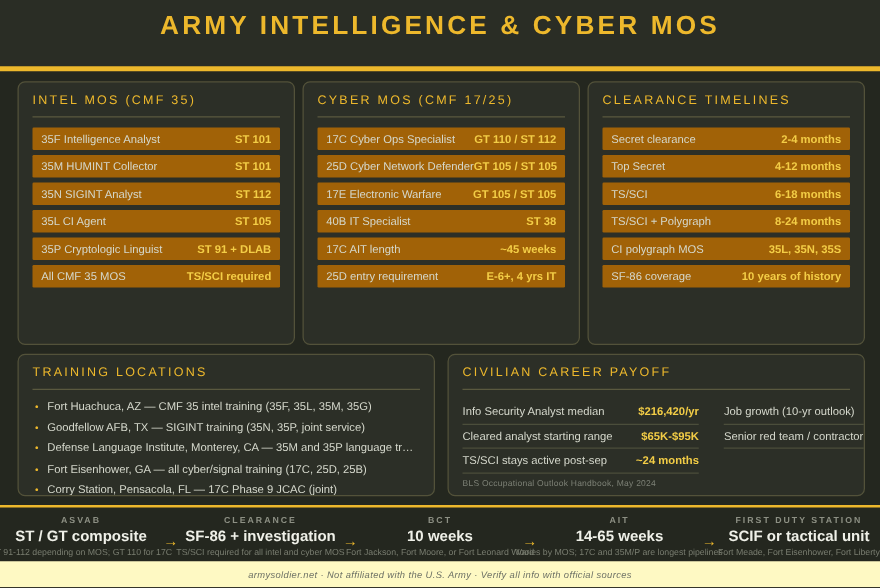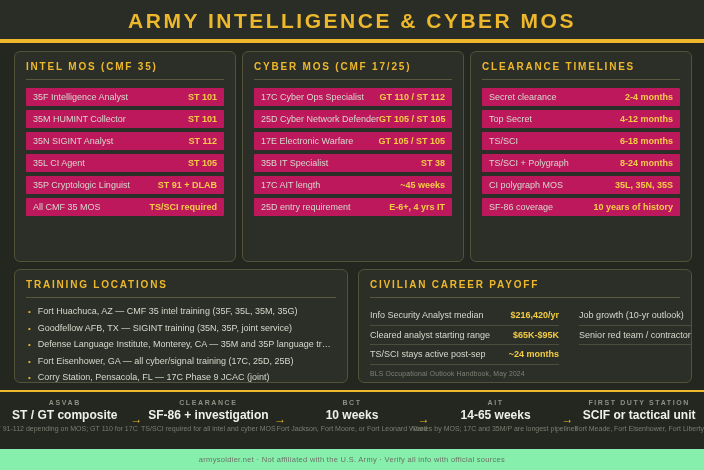--- a/index.html
+++ b/index.html
@@ -10,46 +10,46 @@
   }
   *{margin:0;padding:0;box-sizing:border-box;}
   html,body{background:#111;}
   .page{
     width:704px;height:470px;position:relative;overflow:hidden;
     background:var(--background);
     font-family:"Liberation Sans",sans-serif;
     color:#d5d8cc;
   }
   
-  .header{background:#2a2d25;text-align:center;padding-top:9px;height:39px;}
+  .header{background:#2a2d25;text-align:center;padding-top:9px;height:53px;}
   .page-title{
     color:var(--accent);font-size:21px;font-weight:700;letter-spacing:2.5px;
     text-transform:uppercase;white-space:nowrap;
   }
   .subtitle{color:#b9bdb0;font-size:8.5px;margin-top:4px;letter-spacing:.2px;}
   .divider{height:4px;background:var(--accent);}
   .divider-thin{height:2px;}
 
   
   .grid-top{display:grid;grid-template-columns:1fr 1fr 1fr;gap:6px;padding:8px 12px 0 14px;}
   .grid-bottom{display:grid;grid-template-columns:334px 1fr;gap:10px;padding:7px 12px 0 14px;}
   .panel{
     background:var(--panel);border:1px solid #53523a;border-radius:6px;
     padding:9px 11px;overflow:hidden;position:relative;
   }
   .panel-top{height:211px;}
   .panel-bottom{height:114px;}
   .panel-title{
-    color:var(--accent);font-size:10px;font-weight:700;letter-spacing:1.8px;
+    color:var(--accent);font-size:10px;font-weight:400;letter-spacing:1.8px;
     text-transform:uppercase;border-bottom:1px solid #5a593f;
     padding-bottom:7px;margin-bottom:8px;white-space:nowrap;
   }
   .row{
     display:flex;justify-content:space-between;align-items:center;
-    background:#be185d;height:18px;padding:0 7px;margin-bottom:4px;
+    background:#a16207;height:18px;padding:0 7px;margin-bottom:4px;
     font-size:9px;border-radius:1px;
   }
   .row-label{color:#d5d8cc;white-space:nowrap;}
   .row-value{color:var(--value-yellow);font-weight:700;white-space:nowrap;}
 
   
   .bullet-list{list-style:none;}
   .bullet-item{display:flex;align-items:baseline;font-size:9px;color:#d5d8cc;margin-bottom:6.5px;white-space:nowrap;}
   .bullet{color:var(--accent);margin:0 7px 0 2px;font-size:8px;}
 
@@ -73,22 +73,22 @@
   }
   .step-value{color:#eff0e8;font-size:12px;font-weight:700;margin-top:2px;white-space:nowrap;}
   .step-caption{color:#797d70;font-size:7px;margin-top:3px;white-space:nowrap;}
   .arrow{
     flex:0 0 18px;text-align:center;color:var(--accent);
     font-size:12px;font-weight:700;padding-top:13px;
   }
 
   
   .footer{
-    position:absolute;left:0;right:0;bottom:0;height:21px;background:#86efac;
-    display:flex;align-items:center;justify-content:center;
+    position:absolute;left:0;right:0;bottom:0;height:21px;background:#fef9c3;
+    display:flex;align-items:center;justify-content:center;font-style:italic;
   }
   .footer-text{color:#6d7165;font-size:7.5px;letter-spacing:.3px;}
 </style>
 </head>
 <body>
 
 <div class="page">
 
   <header class="header">
     <h1 class="page-title">ARMY INTELLIGENCE &amp; CYBER MOS</h1>
@@ -147,21 +147,21 @@
               <span class="row-label">25D Cyber Network Defender</span>
               <span class="row-value">GT 105 / ST 105</span>
             </div>
 
             <div class="row">
               <span class="row-label">17E Electronic Warfare</span>
               <span class="row-value">GT 105 / ST 105</span>
             </div>
 
             <div class="row">
-              <span class="row-label">35B IT Specialist</span>
+              <span class="row-label">40B IT Specialist</span>
               <span class="row-value">ST 38</span>
             </div>
 
             <div class="row">
               <span class="row-label">17C AIT length</span>
               <span class="row-value">~45 weeks</span>
             </div>
 
             <div class="row">
               <span class="row-label">25D entry requirement</span>

